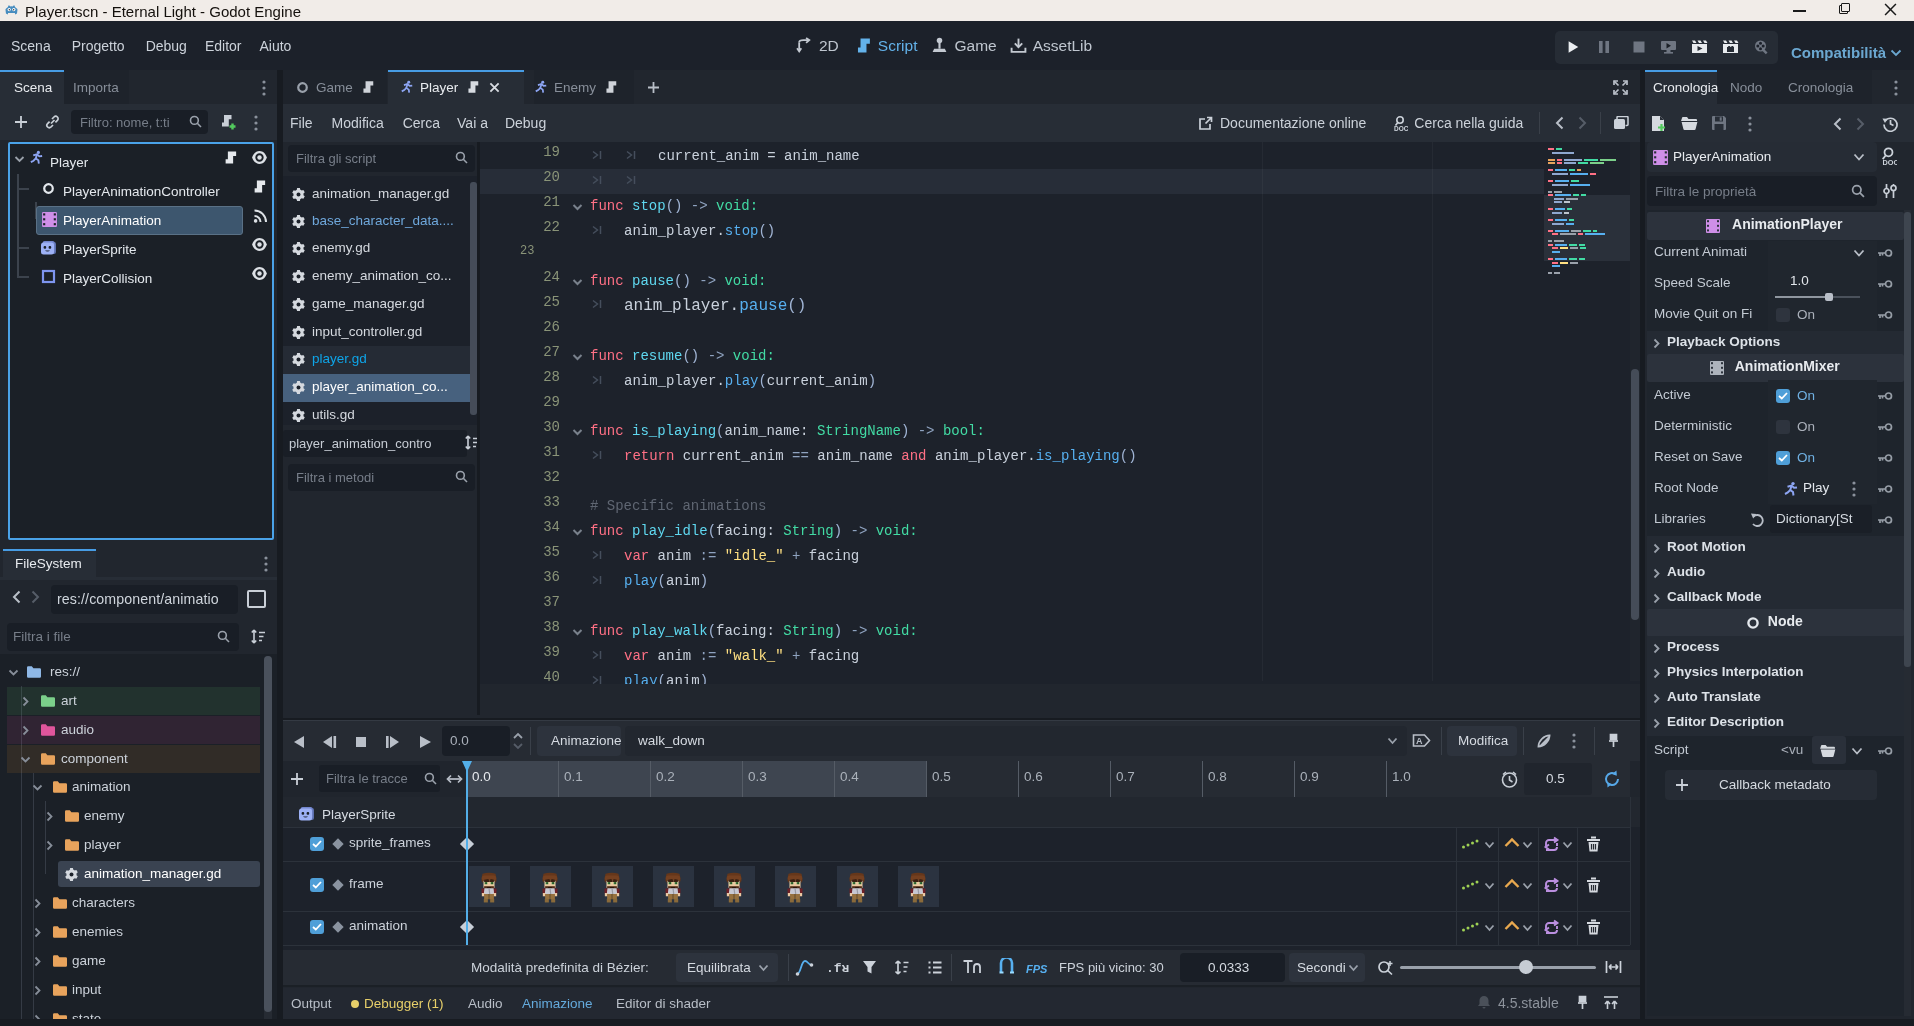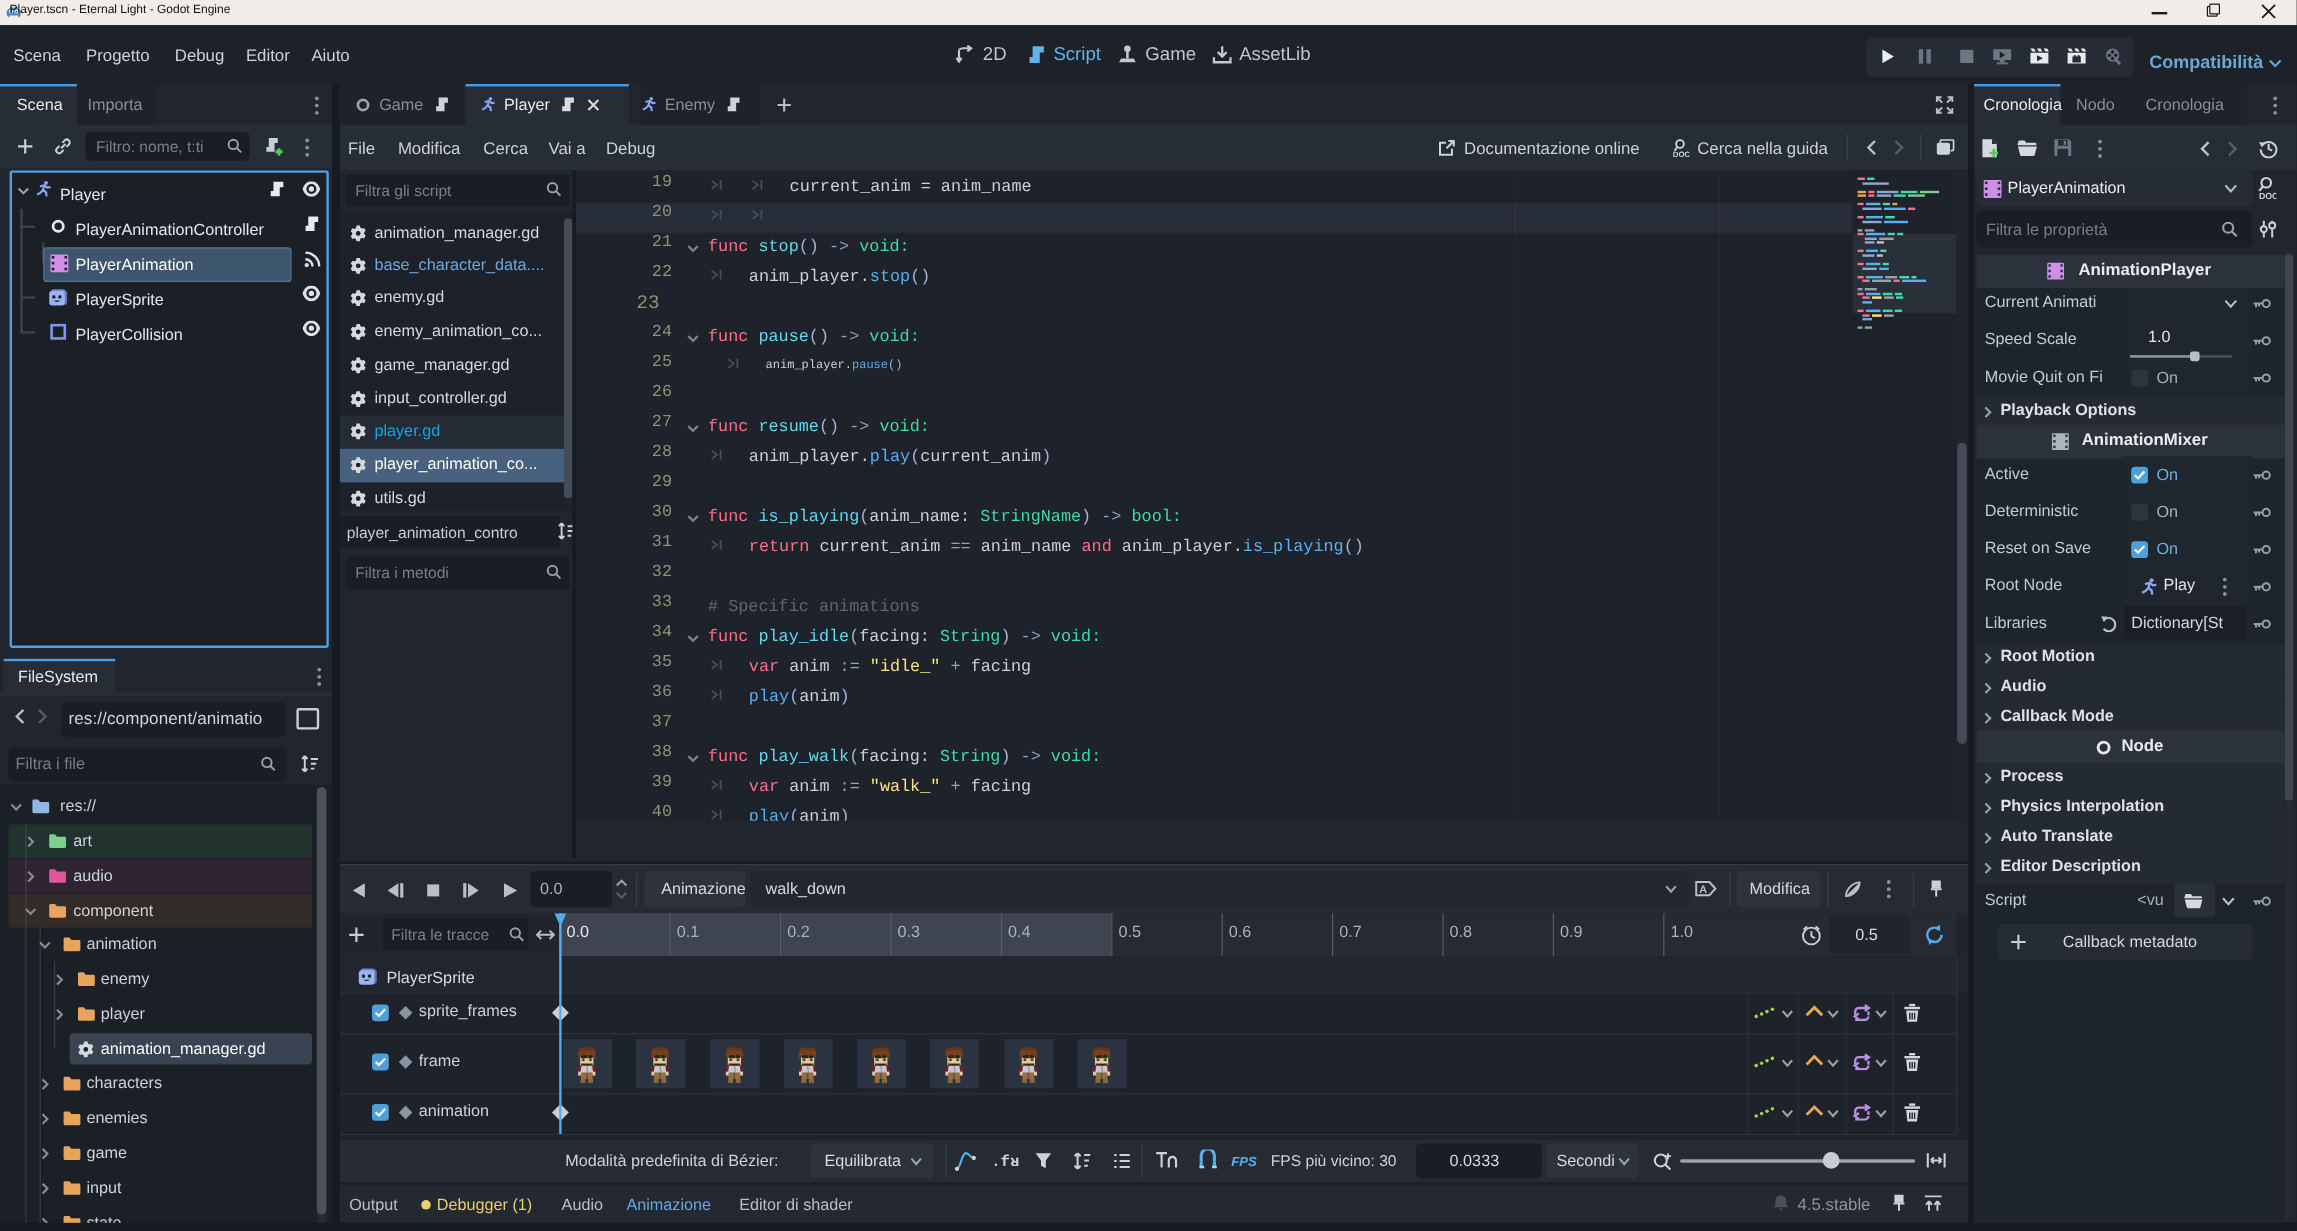--- a/index.html
+++ b/index.html
@@ -18,21 +18,21 @@
 
 <div class="abs" style="left:0;top:0;width:1914px;height:21px;background:#f1ece8;color:#14100c;font-size:13px">
   <svg class="abs" style="left:4px;top:3px" width="15" height="15" viewBox="0 0 24 24">
         <path fill="#478cbf" d="M3.5 16 L2.8 10.5 Q2.6 9.6 3.4 8.9 L6.6 6.3 Q7 4.8 7.8 3.6 Q9.4 4 10.3 5.2 Q12 4.9 13.7 5.2 Q14.6 4 16.2 3.6 Q17 4.8 17.4 6.3 L20.6 8.9 Q21.4 9.6 21.2 10.5 L20.5 16 L17.5 17.8 L17.3 15.2 L6.7 15.2 L6.5 17.8 Z" transform="scale(1.04) translate(-0.5,0)"></path>
         <circle cx="8.3" cy="10.5" r="2.6" fill="#fff"></circle>
         <circle cx="15.7" cy="10.5" r="2.6" fill="#fff"></circle>
         <circle cx="8.6" cy="10.7" r="1.2" fill="#414042"></circle>
         <circle cx="15.4" cy="10.7" r="1.2" fill="#414042"></circle>
         <rect x="11" y="11.5" width="2" height="2.2" fill="#478cbf"></rect>
       </svg>
-  <span class="abs" style="left:8px;top:3px;font-size:10px">Player.tscn - Eternal Light - Godot Engine</span>
+  <span class="abs" style="left:25px;top:3px;font-size:15px">Player.tscn - Eternal Light - Godot Engine</span>
   <div class="abs" style="left:1793px;top:10px;width:13px;height:1.6px;background:#1a1a1a"></div>
   <div class="abs" style="left:1839px;top:5px;width:9px;height:9px;border:1.4px solid #1a1a1a;border-radius:1px"></div>
   <div class="abs" style="left:1841px;top:3px;width:9px;height:9px;border:1.4px solid #1a1a1a;border-radius:1px;background:#f1ece8"></div>
   <svg class="abs" style="left:1884px;top:3px" width="13" height="13" viewBox="0 0 12 12">
         <path stroke="#1a1a1a" stroke-width="1.4" d="M1 1 L11 11 M11 1 L1 11"></path>
       </svg>
 </div>
 
 <div class="abs" style="left:0;top:21px;width:1914px;height:49px;background:#1c212a">
   <div class="abs cl" style="left:0;top:0;height:49px;font-size:14px;color:#ccd2da">
@@ -603,29 +603,29 @@
           <path fill="none" stroke="#79818c" stroke-width="2" d="M1.5 1 L5.5 5 L9.5 1"></path>
         </svg>
 <div class="abs mono" style="left:110px;top:52px;height:25px;font-size:14px;white-space:pre;line-height:24px"><span style="color:#ff7085">func </span><span style="color:#5fd8f0">stop</span><span style="color:#a0b4d4">()</span><span style="color:#8fa3c0"> -&gt; </span><span style="color:#42dba4">void:</span></div>
 <span class="abs mono" style="left:40px;top:77px;width:40px;text-align:right;font-size:14px;color:#8a9478">22</span>
 <div class="abs mono" style="left:110px;top:77px;height:25px;font-size:14px;white-space:pre;line-height:24px"><svg style="display:inline-block;vertical-align:middle;margin-bottom:3px" width="34" height="10" viewBox="0 0 34 10">
             <g stroke="#454e5c" stroke-width="1.5" fill="none">
               <path d="M3 1.5 L7.5 5 L3 8.5"></path>
               <path d="M10.5 1 V9"></path>
             </g>
           </svg><span style="color:#c9d1dc">anim_player.</span><span style="color:#57b0f0">stop</span><span style="color:#a0b4d4">()</span></div>
-<span class="abs mono" style="left:40px;top:102px;width:40px;text-align:center;font-size:16px;color:#8a9478">23</span>
+<span class="abs mono" style="left:40px;top:102px;width:40px;text-align:left;font-size:12px;color:#8a9478">23</span>
 <div class="abs mono" style="left:110px;top:102px;height:25px;font-size:14px;white-space:pre;line-height:24px"></div>
 <span class="abs mono" style="left:40px;top:127px;width:40px;text-align:right;font-size:14px;color:#8a9478">24</span>
 <svg class="abs" style="left:92px;top:137px" width="11" height="7" viewBox="0 0 11 7">
           <path fill="none" stroke="#79818c" stroke-width="2" d="M1.5 1 L5.5 5 L9.5 1"></path>
         </svg>
 <div class="abs mono" style="left:110px;top:127px;height:25px;font-size:14px;white-space:pre;line-height:24px"><span style="color:#ff7085">func </span><span style="color:#5fd8f0">pause</span><span style="color:#a0b4d4">()</span><span style="color:#8fa3c0"> -&gt; </span><span style="color:#42dba4">void:</span></div>
 <span class="abs mono" style="left:40px;top:152px;width:40px;text-align:right;font-size:14px;color:#8a9478">25</span>
-<div class="abs mono" style="left:124px;top:152px;height:25px;font-size:10px;white-space:pre;line-height:24px"><svg style="display:inline-block;vertical-align:middle;margin-bottom:3px" width="34" height="10" viewBox="0 0 34 10">
+<div class="abs mono" style="left:110px;top:152px;height:25px;font-size:16px;white-space:pre;line-height:24px"><svg style="display:inline-block;vertical-align:middle;margin-bottom:3px" width="34" height="10" viewBox="0 0 34 10">
             <g stroke="#454e5c" stroke-width="1.5" fill="none">
               <path d="M3 1.5 L7.5 5 L3 8.5"></path>
               <path d="M10.5 1 V9"></path>
             </g>
           </svg><span style="color:#c9d1dc">anim_player.</span><span style="color:#57b0f0">pause</span><span style="color:#a0b4d4">()</span></div>
 <span class="abs mono" style="left:40px;top:177px;width:40px;text-align:right;font-size:14px;color:#8a9478">26</span>
 <div class="abs mono" style="left:110px;top:177px;height:25px;font-size:14px;white-space:pre;line-height:24px"></div>
 <span class="abs mono" style="left:40px;top:202px;width:40px;text-align:right;font-size:14px;color:#8a9478">27</span>
 <svg class="abs" style="left:92px;top:212px" width="11" height="7" viewBox="0 0 11 7">
           <path fill="none" stroke="#79818c" stroke-width="2" d="M1.5 1 L5.5 5 L9.5 1"></path>

